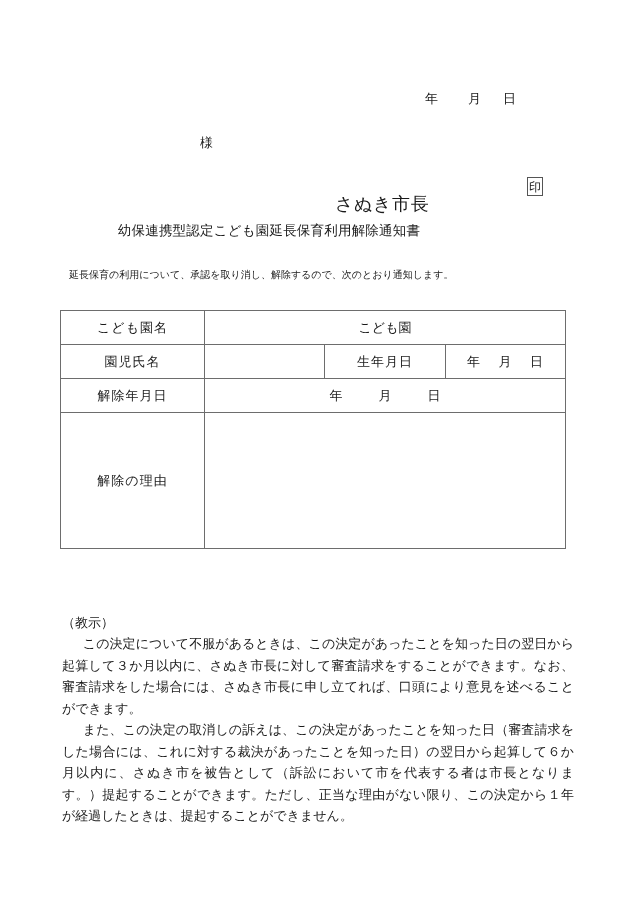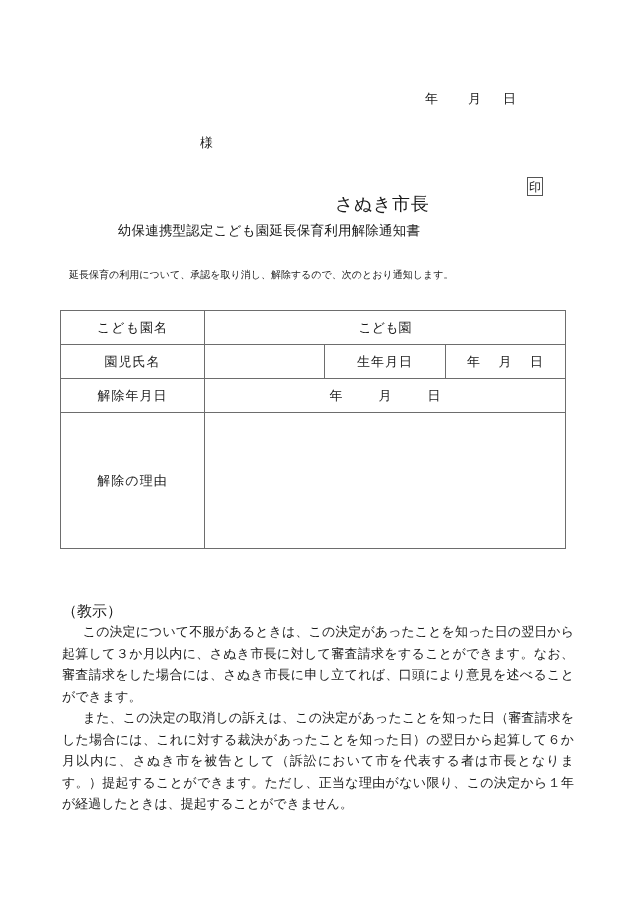--- a/index.html
+++ b/index.html
@@ -129,22 +129,23 @@
   .blank-cell { }
 
   
   .notice {
     position: absolute;
     left: 62px;
     top: 601px;
     width: 512px;
   }
   .notice-head {
-    font-size: 15px;
+    font-size: 13px;
     line-height: 20px;
+    margin-top: 12px;
   }
   .notice-p {
     font-size: 13px;
     line-height: 21.5px;
     text-indent: 1.6em;
     text-align: justify;
     margin: 0;
   }
   .notice-p + .notice-p { margin-top: 0; }
 </style>

